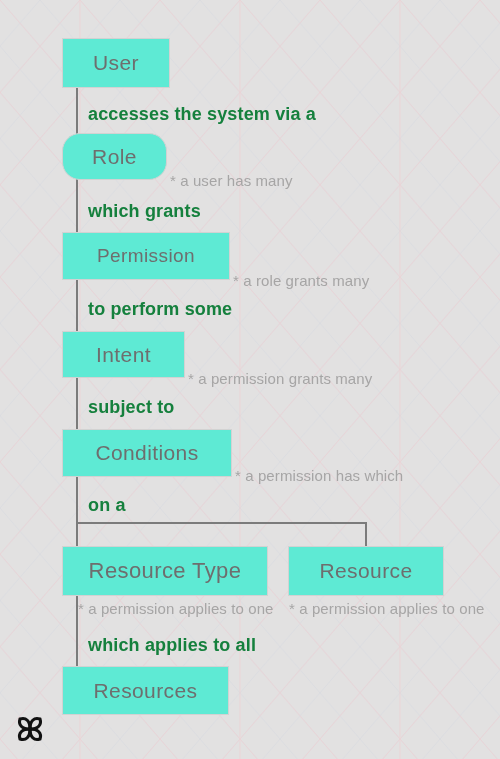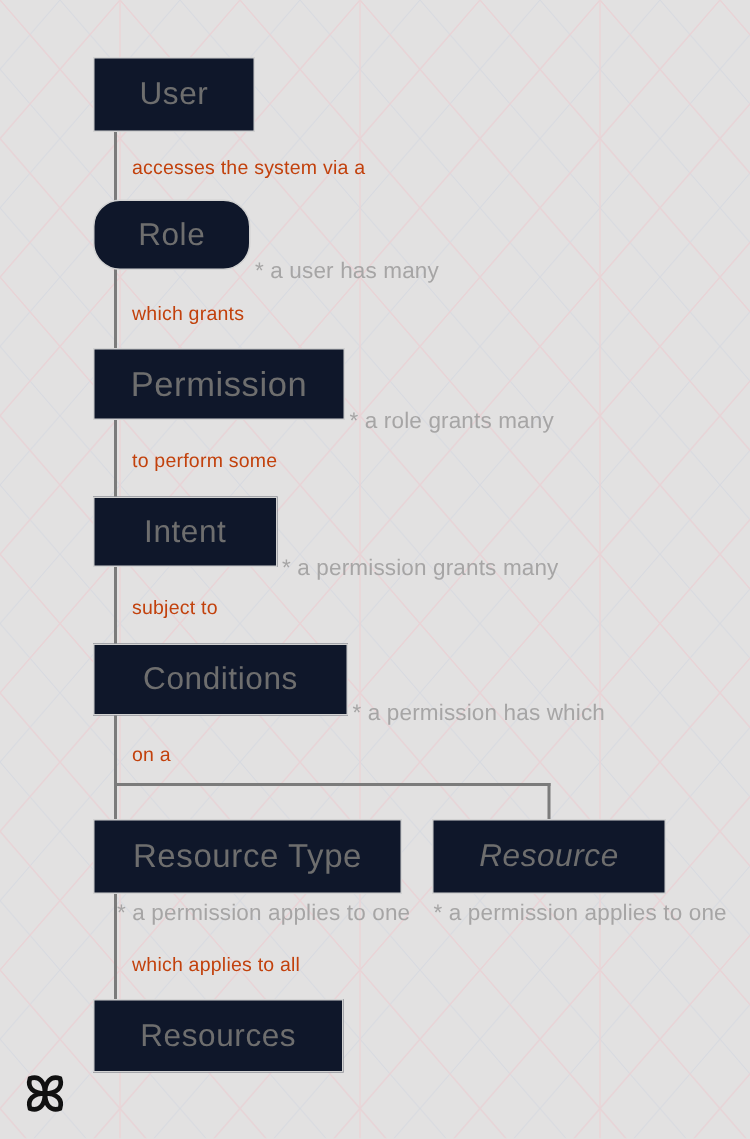--- a/index.html
+++ b/index.html
@@ -18,36 +18,37 @@
     position:absolute;left:0;top:0;width:500px;height:759px;
   }
   .connector{
     position:absolute;
     background:#7b7b7b;
   }
   .v-line{width:2px;}
   .h-line{height:2px;}
   .node{
     position:absolute;
-    background:#0f172a;
+    background:#5eead4;
     border:1px solid #d2d2d2;
     box-sizing:border-box;
     display:flex;
     align-items:center;
     justify-content:center;
     color:#6e6e6e;
     letter-spacing:0.4px;
     font-weight:400;
   }
   .edge-label{
     position:absolute;
-    color:#c2410c;
-    font-size:13px;
+    color:#15803d;
+    font-size:18px;
     letter-spacing:0.15px;
     white-space:nowrap;
+    font-weight:bold;
   }
   .cardinality{
     position:absolute;
     color:#a6a5a5;
     font-size:15px;
     letter-spacing:0.1px;
     white-space:nowrap;
   }
   #brand-logo{
     position:absolute;
@@ -89,37 +90,37 @@
   <div class="connector v-line" style="left:76px;top:595px;height:73px;"></div>
 
   <div class="node" style="left:62px;top:38px;width:108px;height:50px;font-size:21px;">
     <span>User</span>
   </div>
 
   <div class="node" style="left:62px;top:133px;width:105px;height:47px;font-size:21px;border-radius:18px;">
     <span>Role</span>
   </div>
 
-  <div class="node" style="left:62px;top:232px;width:168px;height:48px;font-size:23px;">
+  <div class="node" style="left:62px;top:232px;width:168px;height:48px;font-size:19px;">
     <span>Permission</span>
   </div>
 
   <div class="node" style="left:62px;top:331px;width:123px;height:47px;font-size:21px;">
     <span>Intent</span>
   </div>
 
   <div class="node" style="left:62px;top:429px;width:170px;height:48px;font-size:21px;">
     <span>Conditions</span>
   </div>
 
   <div class="node" style="left:62px;top:546px;width:206px;height:50px;font-size:22px;">
     <span>Resource Type</span>
   </div>
 
-  <div class="node" style="left:288px;top:546px;width:156px;height:50px;font-size:21px;font-style:italic;">
+  <div class="node" style="left:288px;top:546px;width:156px;height:50px;font-size:21px;">
     <span>Resource</span>
   </div>
 
   <div class="node" style="left:62px;top:666px;width:167px;height:49px;font-size:21px;text-align:center;">
     <span>Resources</span>
   </div>
 
   <div class="edge-label" style="left:88px;top:104px;">accesses the system via a</div>
   <div class="edge-label" style="left:88px;top:201px;">which grants</div>
   <div class="edge-label" style="left:88px;top:299px;">to perform some</div>

